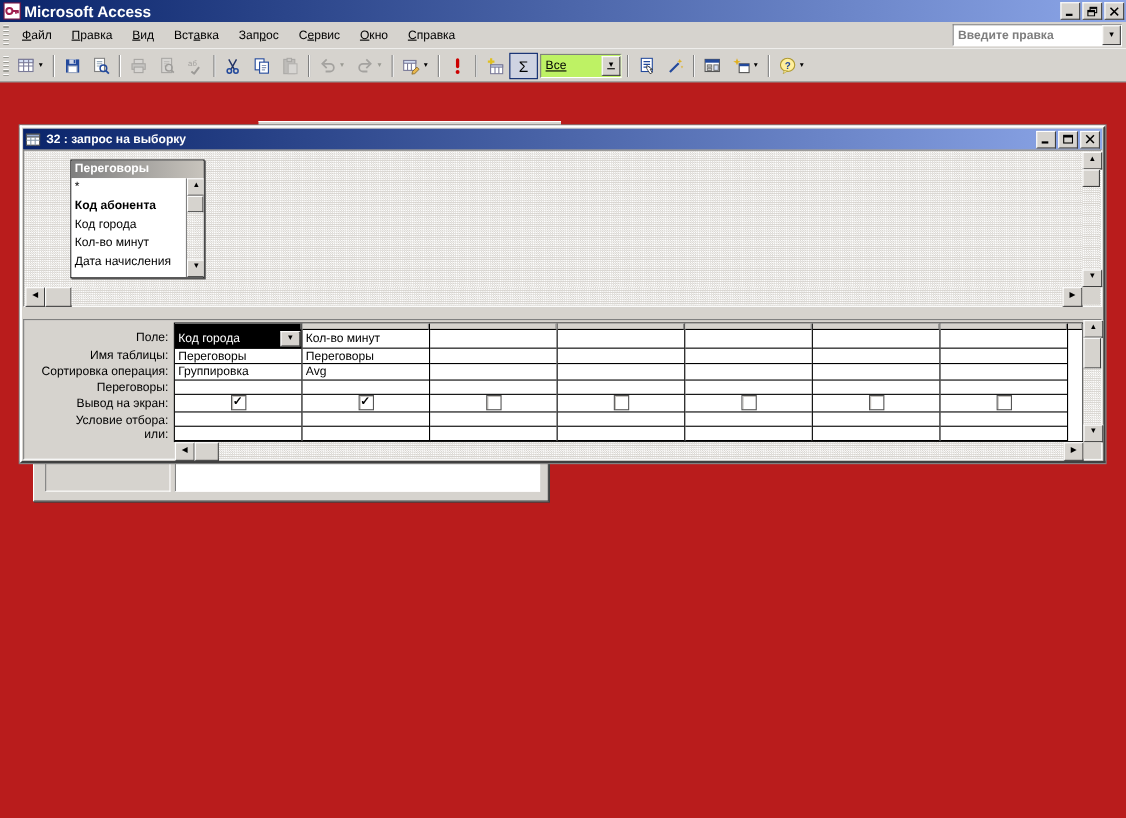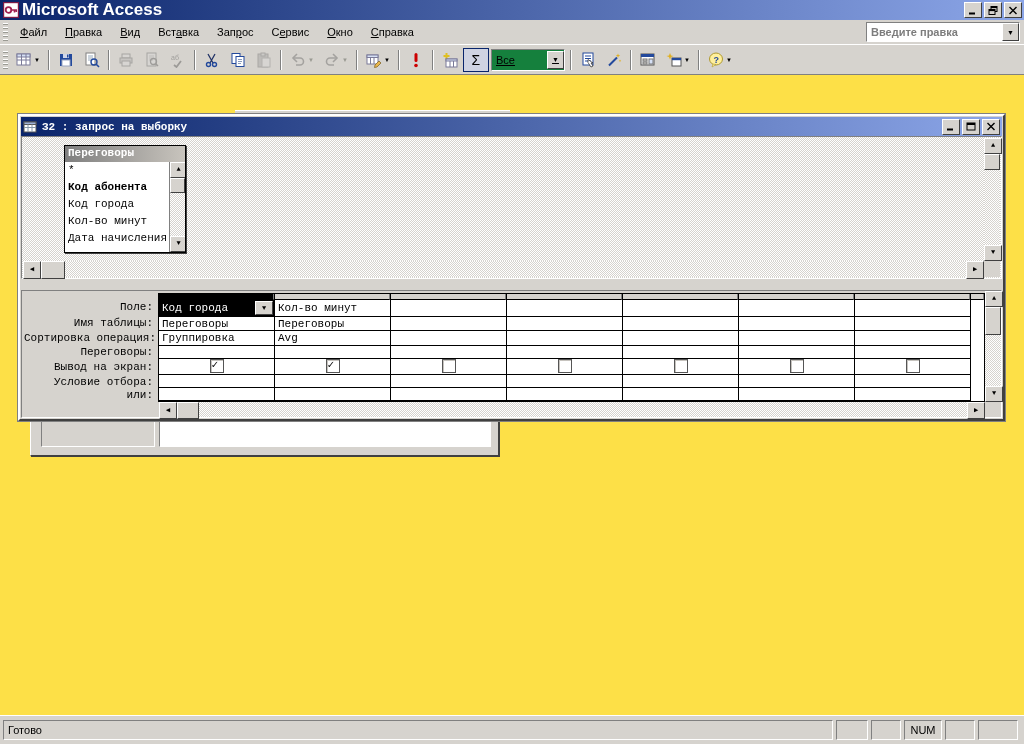--- a/index.html
+++ b/index.html
@@ -6,21 +6,21 @@
   body{width:1024px;height:744px;overflow:hidden;background:#808080;
        font-family:"Liberation Sans",sans-serif;font-size:11px;color:#000;
        -webkit-font-smoothing:none;}
   .app{width:1024px;height:744px;display:flex;flex-direction:column;}
 
   
   .titlebar{height:20px;background:linear-gradient(to right,#0a246a,#8ca6e8);
             display:flex;align-items:center;padding:0 2px;flex:none;}
   .ticon{width:16px;height:16px;margin:0 3px 0 1px;flex:none;}
   .ticon svg,.qicon svg{width:16px;height:16px;display:block;}
-  .ttext{color:#fff;font-weight:bold;font-size:17px;flex:1;}
+  .ttext{color:#fff;font-weight:bold;font-size:14px;flex:1;}
   .winbtns{display:flex;gap:2px;}
   .wbtn{width:16px;height:14px;background:#d6d3ce;border:1px solid;
         border-color:#fff #404040 #404040 #fff;display:flex;align-items:center;
         justify-content:center;}
   .wbtn svg{width:10px;height:9px;display:block;}
 
   
   .menubar{height:24px;background:#d6d3ce;display:flex;align-items:center;
            border-bottom:1px solid #fff;flex:none;padding-right:4px;}
   .grip{width:5px;height:18px;margin:0 3px;flex:none;
@@ -43,27 +43,27 @@
           border:1px solid transparent;position:relative;}
   .tb-btn.wide{width:32px;}
   .tb-ic{width:16px;height:16px;display:block;}
   .tb-ic svg{width:16px;height:16px;display:block;}
   .tb-btn.disabled .tb-ic{filter:grayscale(1) opacity(.4) contrast(.7);}
   .tb-btn.pressed{border:1px solid #08246b;background:#cfd3e2;}
   .tb-dd{font-size:6px;margin-left:2px;color:#000;}
   .tb-btn.disabled .tb-dd{color:#9a9a93;}
   .tb-sep{width:1px;height:20px;background:#808080;border-right:1px solid #fff;
           margin:0 3px;flex:none;}
-  .tb-combo{width:72px;height:20px;background:#15803d;border:1px solid;
+  .tb-combo{width:72px;height:20px;background:#bef264;border:1px solid;
             border-color:#808080 #fff #fff #808080;display:flex;align-items:center;
             margin:4px 2px;text-decoration:underline;}
   .tb-combo .cval{flex:1;padding-left:4px;}
 
   
-  .mdi{flex:1;position:relative;background:#fde047;overflow:hidden;font-family:Liberation Mono, monospace;}
+  .mdi{flex:1;position:relative;background:#b91c1c;overflow:hidden;}
   .behind-top{position:absolute;left:235px;top:35px;width:275px;height:5px;
               background:#d6d3ce;border-top:1px solid #fff;}
   .behind-win{position:absolute;left:30px;top:340px;width:467px;height:39px;
               background:#d6d3ce;border:1px solid;border-color:#fff #404040 #404040 #fff;
               box-shadow:1px 1px 0 #404040;}
   .bw-panel{position:absolute;left:10px;top:2px;width:112px;height:27px;
             background:#d6d3ce;border:1px solid;border-color:#808080 #fff #fff #808080;}
   .bw-white{position:absolute;left:128px;top:2px;width:330px;height:27px;
             background:#fff;border:1px solid;border-color:#808080 #fff #fff #808080;}
 
@@ -594,25 +594,13 @@
           <span class="sb-btn">◀</span>
           <span class="sb-thumb" style="width:20px"></span>
           <span class="sb-track dither"></span>
           <span class="sb-btn">▶</span>
         </div>
         <div class="corner gp-c"></div>
       </div>
     </div>
   </div>
 
-  <div class="statusbar">
-    <div class="sp big">
-      <span>Готово</span>
-    </div>
-    <div id="status-panels" style="display:flex">
-        <div class="sp small" style="width: 30px;"></div>
-        <div class="sp small" style="width: 28px;"></div>
-        <div class="sp small" style="width: 36px;">NUM</div>
-        <div class="sp small" style="width: 28px;"></div>
-        <div class="sp small" style="width: 38px;"></div>
-      </div>
-  </div>
 </div>
 
 </body></html>

